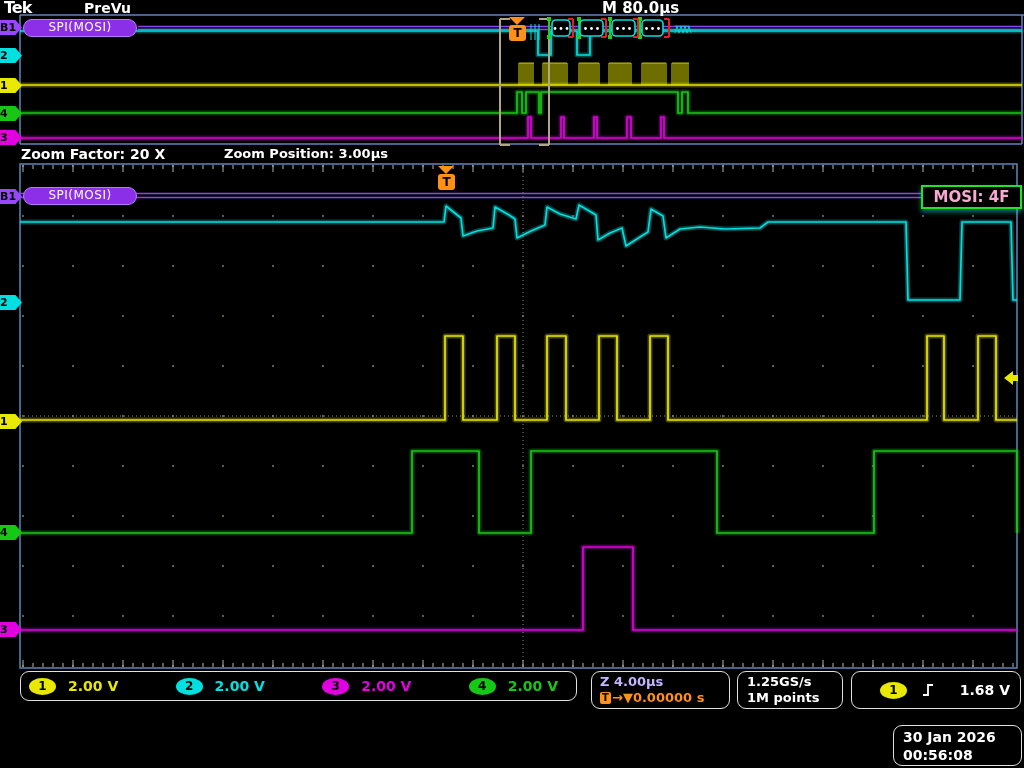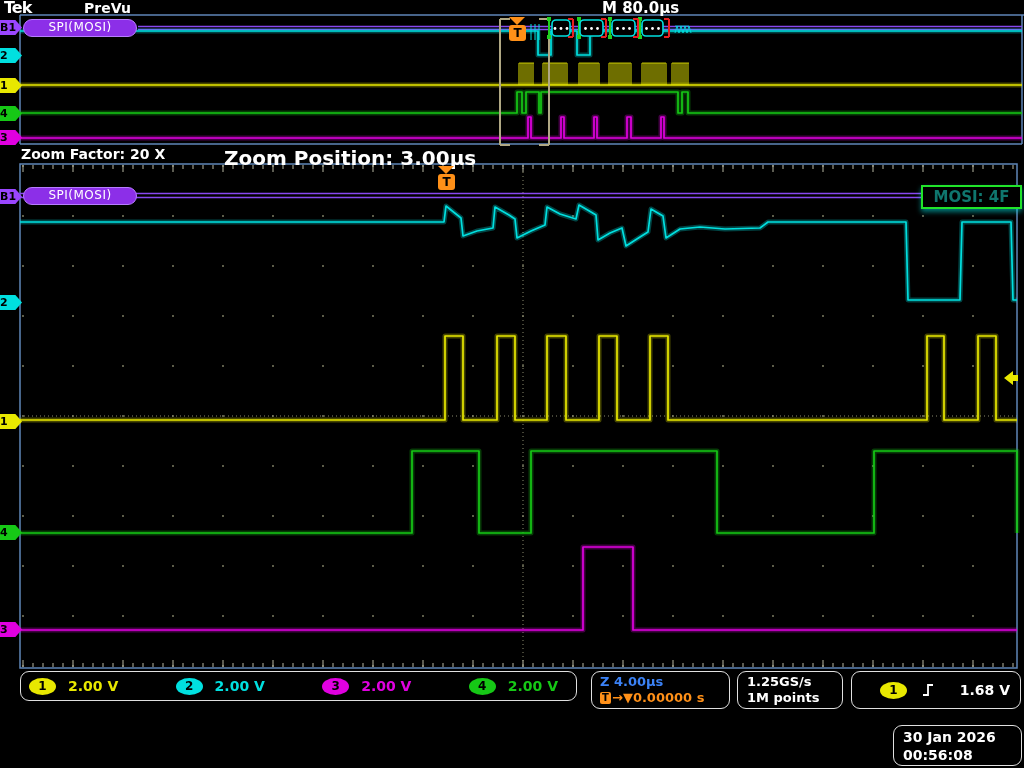--- a/index.html
+++ b/index.html
@@ -4,46 +4,46 @@
 <style>
   html,body{margin:0;padding:0;background:#000;}
   #screen{position:relative;width:1024px;height:768px;background:#000;overflow:hidden;
           font-family:"DejaVu Sans","Liberation Sans",sans-serif;}
   #scope-svg{position:absolute;left:0;top:0;}
   .txt{position:absolute;color:#fff;white-space:nowrap;}
   .logo{left:4px;top:-2px;font-size:16px;font-weight:bold;letter-spacing:-1px;}
   .prevu{left:40px;top:0px;font-size:14px;font-weight:bold;margin-left:44px;}
   .mtime{left:578px;top:-1px;font-size:15px;font-weight:bold;margin-left:24px;}
   .zoomfactor{left:21px;top:146px;font-size:14px;font-weight:bold;}
-  .zoomposition{left:224px;top:146px;font-size:20px;font-weight:bold;text-align:center;}
+  .zoomposition{left:224px;top:146px;font-size:13px;font-weight:bold;text-align:center;}
   .bus-pill{position:absolute;left:23px;width:112px;height:16px;background:#8c2fe8;
             border:1px solid #b87cff;border-radius:9px;color:#fff;font-weight:normal;
             font-size:12px;text-align:center;line-height:15px;letter-spacing:.5px;}
   .chmark{position:absolute;left:0;width:22px;height:15px;color:#000;font-weight:bold;
           font-size:11px;line-height:15px;text-align:center;padding-right:16px;box-sizing:border-box;
           clip-path:polygon(0 0,70% 0,100% 50%,70% 100%,0 100%);}
   .c-y{background:#e8e800;} .c-c{background:#00e0e0;} .c-m{background:#e000e0;}
   .c-g{background:#16c816;} .c-b{background:#9a46ff;}
   .trig-tri{position:absolute;width:0;height:0;border-left:8px solid transparent;
             border-right:8px solid transparent;border-top:8px solid #ff9018;}
   .trig-flag{position:absolute;width:17px;height:16px;background:#ff9018;color:#000;
              font-weight:bold;font-size:12px;text-align:center;line-height:16px;border-radius:3px;}
   .mosi-box{position:absolute;left:921px;top:185px;width:97px;height:20px;background:#000;
-            border:2px solid #21e42a;color:#0f766e;font-weight:bold;font-size:15px;text-align:center;
+            border:2px solid #21e42a;color:#f9a8d4;font-weight:bold;font-size:15px;text-align:center;
             line-height:20px;box-shadow:0 3px 5px rgba(0,220,220,.55);}
   .sbox{position:absolute;border:1px solid #e0e0e0;border-radius:9px;background:#000;box-sizing:border-box;}
   .chbar{left:20px;top:671px;width:557px;height:30px;display:flex;align-items:center;
          justify-content:space-between;padding:0 18px 0 8px;}
   .chitem{display:flex;align-items:center;gap:12px;}
   .oval{display:inline-block;width:27px;height:17px;border-radius:50%;color:#000;font-weight:bold;
         font-size:12px;text-align:center;line-height:17px;}
   .chval{font-size:14px;font-weight:bold;}
   .v-y{color:#e8e800;} .v-c{color:#00e0e0;} .v-m{color:#e000e0;} .v-g{color:#16c816;}
   .zbox{left:591px;top:671px;width:139px;height:38px;padding:2px 0 0 8px;}
-  .zline1{color:#3b82f6;font-size:13px;font-weight:bold;line-height:16px;}
+  .zline1{color:#c4b5fd;font-size:13px;font-weight:bold;line-height:16px;}
   .zline2{color:#ff9018;font-size:13px;font-weight:bold;line-height:16px;display:flex;align-items:center;}
   .tsq{display:inline-block;background:#ff9018;color:#000;font-size:10px;font-weight:bold;
        width:11px;height:12px;line-height:12px;text-align:center;border-radius:2px;margin-right:1px;}
   .rbox{left:737px;top:671px;width:106px;height:38px;padding:2px 0 0 9px;color:#fff;
         font-size:13px;font-weight:bold;line-height:16px;}
   .tbox{left:851px;top:671px;width:170px;height:38px;display:flex;align-items:center;
         padding:0 10px 0 28px;gap:14px;}
   .tlevel{color:#fff;font-size:14px;font-weight:bold;margin-left:auto;}
   .datebox{left:893px;top:725px;width:129px;height:41px;padding:2px 0 0 9px;color:#fff;
            font-size:14px;font-weight:bold;line-height:18px;}

